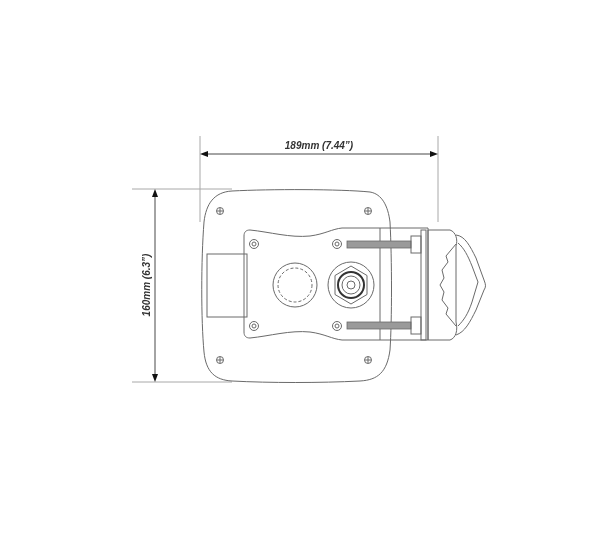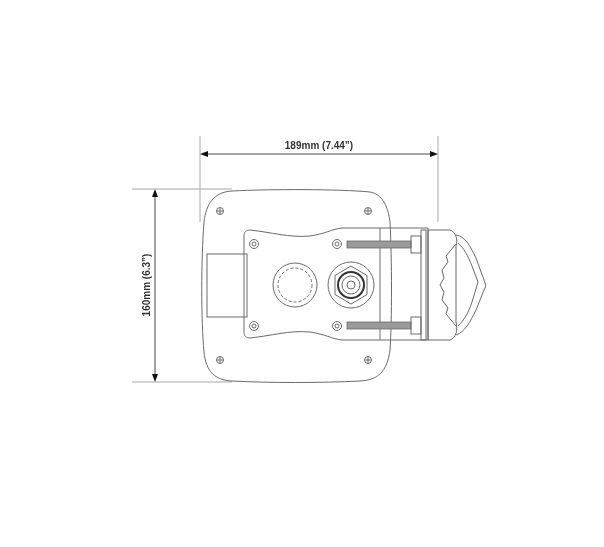--- a/index.html
+++ b/index.html
@@ -1,17 +1,17 @@
 <!DOCTYPE html>
 <html><head>
 <meta charset="utf-8">
 <style>
   html, body { margin: 0; padding: 0; background: #ffffff; }
   body { width: 604px; height: 547px; position: relative; overflow: hidden; }
-  .canvas { position: absolute; left: 0; top: 0; width: 516px; height: 547px; }
+  .canvas { position: absolute; left: 0; top: 0; width: 516px; height: 547px; font-style: italic; }
   svg { display: block; }
   .dim-text { font-family: "Liberation Sans", sans-serif; font-weight: bold; font-size: 10px; fill: #333333; }
   .outline { fill: none; stroke: #6a6a6a; stroke-width: 1; }
   .ext { stroke: #a8a8a8; stroke-width: 1; fill: none; }
   .dimline { stroke: #333333; stroke-width: 0.9; fill: none; }
   .arrow { fill: #111111; }
   .screw-ring { fill: #ffffff; stroke: #6a6a6a; stroke-width: 1; }
   .rod { fill: #9a9a9a; stroke: #6a6a6a; stroke-width: 0.8; }
 </style>
 </head>

